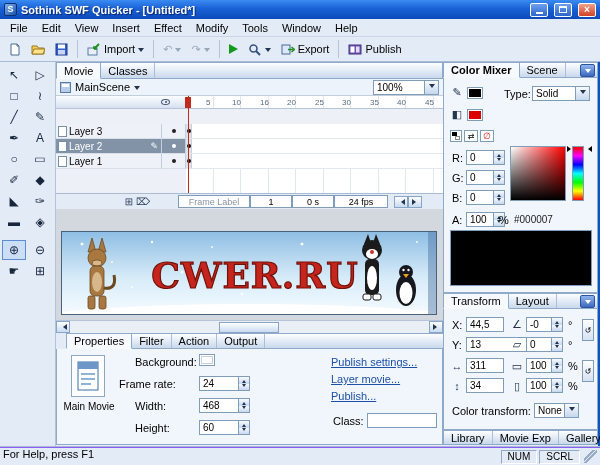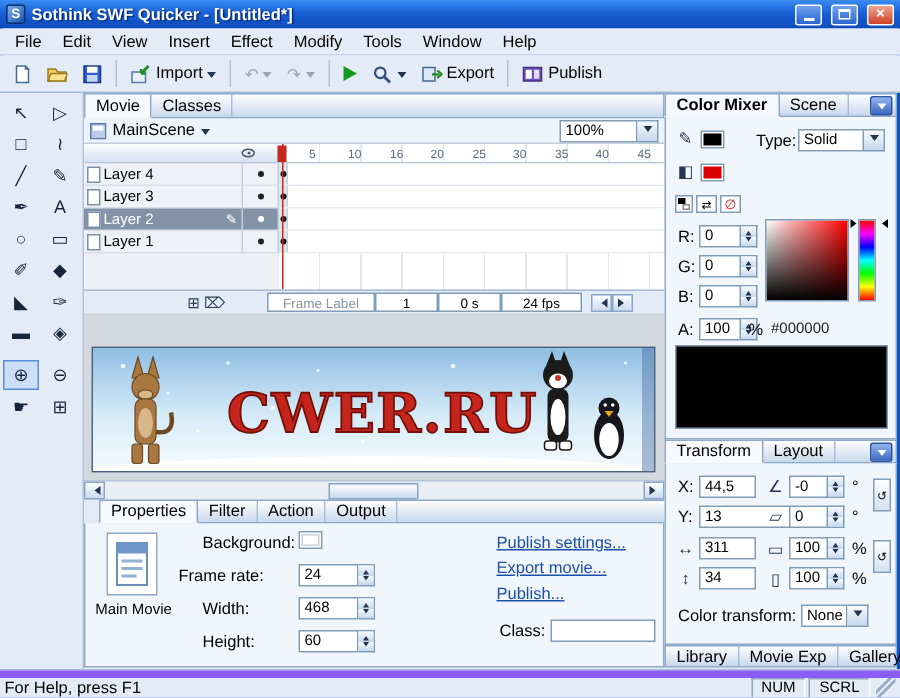--- a/index.html
+++ b/index.html
@@ -85,21 +85,21 @@
 
 
 .panel-tabs{height:16px}
 .panel-body{background:#F1F6FC;border:1px solid #8FA9CA;border-top:none}
 .swatch{border:1px solid #7F9DB9;background:#fff;padding:1px}
 .swatch>div{width:12px;height:8px}
 .hexlbl{font-size:10px;color:#222}
 .glyph-ico{font-size:11px;color:#253550;width:14px;text-align:center}
 
 
-.statusbar{left:0;top:447px;width:600px;height:18px;background:#E3EBF6;border-top:5px solid #8b5cf6;box-shadow:0 -1px 0 #A9BBD2;display:flex;align-items:center;padding:0 3px;font-size:11px}
+.statusbar{left:0;top:447px;width:600px;height:18px;background:#E3EBF6;border-top:1px solid #8b5cf6;box-shadow:0 -1px 0 #A9BBD2;display:flex;padding:0 3px;font-size:11px}
 .st-cell{height:14px;display:flex;align-items:center;justify-content:center;font-size:10px;border:1px solid;border-color:#93A8C6 #fff #fff #93A8C6;padding:0 6px;margin-left:2px}
 .grip{width:13px;height:13px;margin-left:4px;background:
   linear-gradient(135deg,transparent 0 6px,#9AACC4 6px 8px,transparent 8px 9px,#9AACC4 9px 11px,transparent 11px)}
 </style>
 </head>
 <body>
 
 <div class="window">
 
   <div class="titlebar abs">
@@ -294,33 +294,20 @@
       <span class="fn" style="left:46px">10</span>
       <span class="fn" style="left:74px">16</span>
       <span class="fn" style="left:101px">20</span>
       <span class="fn" style="left:129px">25</span>
       <span class="fn" style="left:156px">30</span>
       <span class="fn" style="left:184px">35</span>
       <span class="fn" style="left:211px">40</span>
       <span class="fn" style="left:239px">45</span>
     </div>
 
-    <div class="tl-row" style="top:13px">
-      <div class="tl-name">
-          <span class="licon"></span>
-          <span>Layer 4</span>
-        </div>
-      <div class="tl-eye">
-          <span class="dot"></span>
-        </div>
-      <div class="tl-frames frames-pat">
-          <span class="kf"></span>
-          <span class="kdot"></span>
-        </div>
-    </div>
     <div class="tl-row" style="top:28px">
       <div class="tl-name">
           <span class="licon"></span>
           <span>Layer 3</span>
         </div>
       <div class="tl-eye">
           <span class="dot"></span>
         </div>
       <div class="tl-frames frames-pat">
           <span class="kf"></span>
@@ -523,21 +510,21 @@
           <div>
             <span class="t-up"></span>
           </div>
           <div>
             <span class="t-dn"></span>
           </div>
         </div>
     </div>
 
     <a class="abs link" style="left:274px;top:7px">Publish settings...</a>
-    <a class="abs link" style="left:274px;top:24px">Export movie...</a>
+    <a class="abs link" style="left:274px;top:24px">Layer movie...</a>
     <a class="abs link" style="left:274px;top:41px">Publish...</a>
     <div class="abs lbl" style="left:276px;top:66px">Class:</div>
     <div class="abs xpinput" style="left:310px;top:64px;width:70px"></div>
   </div>
 
   <div class="grad-bar abs panel-tabs" style="left:443px;top:62px;width:155px;height:16px">
     <div class="tab active" style="font-weight:bold">
         <span>Color Mixer</span>
       </div>
     <div class="tab">
@@ -632,21 +619,21 @@
       </div>
     <div class="abs lbl" style="left:55px;top:136px">%</div>
 
     <div class="abs" style="left:66px;top:68px;width:56px;height:55px;border:1px solid #7F9DB9;background:
       linear-gradient(to bottom, rgba(0,0,0,0), #000), linear-gradient(to right, #fff, #f00)"></div>
     <div class="abs" style="left:128px;top:68px;width:12px;height:55px;border:1px solid #7F9DB9;background:
       linear-gradient(180deg,#f00,#f0f,#00f,#0ff,#0f0,#ff0,#f00)"></div>
     <div class="abs" style="left:123px;top:68px;width:0;height:0;border:3px solid transparent;border-left:4px solid #000"></div>
     <div class="abs" style="left:141px;top:68px;width:0;height:0;border:3px solid transparent;border-right:4px solid #000"></div>
 
-    <div class="abs hexlbl" style="left:70px;top:136px">#000000</div>
+    <div class="abs hexlbl" style="left:70px;top:136px">#000007</div>
 
     <div class="abs" style="left:6px;top:152px;width:142px;height:56px;border:1px solid #7F9DB9;background:#000"></div>
   </div>
 
   <div class="grad-bar abs panel-tabs" style="left:443px;top:293px;width:155px;height:16px">
     <div class="tab active">
         <span>Transform</span>
       </div>
     <div class="tab">
         <span>Layout</span>

